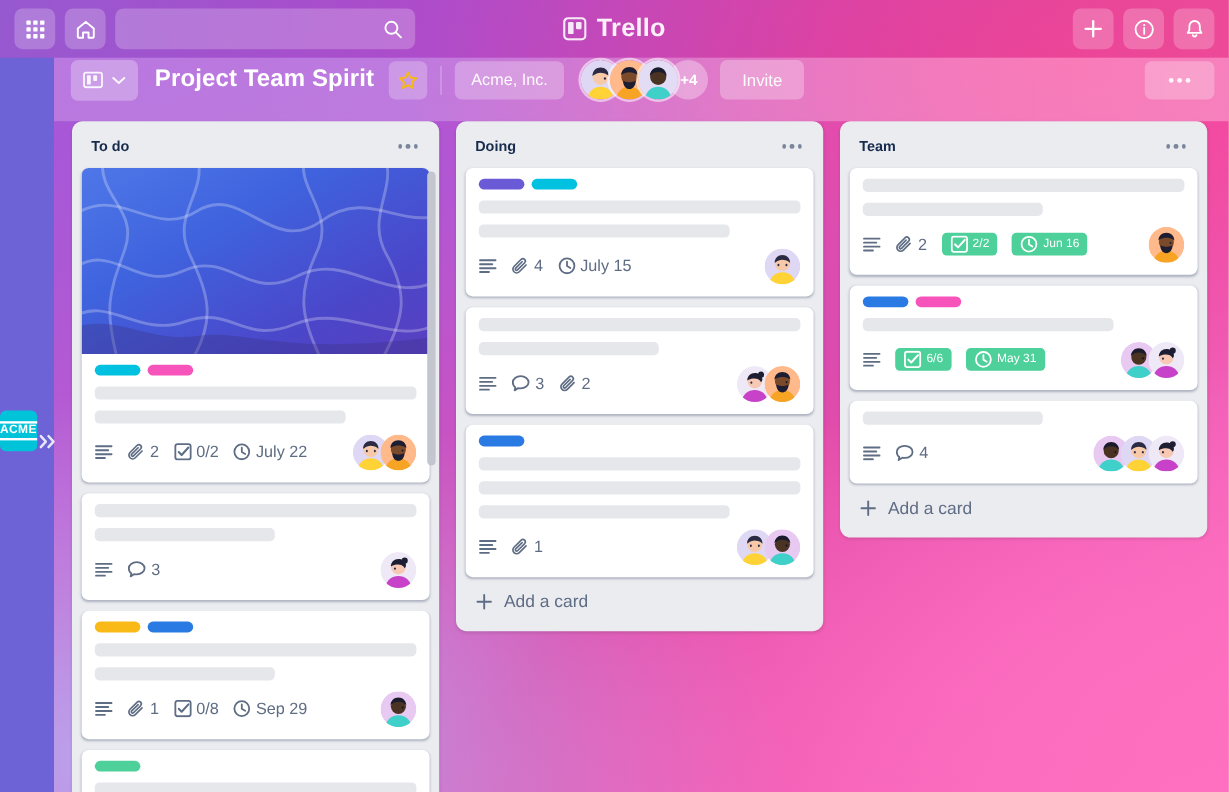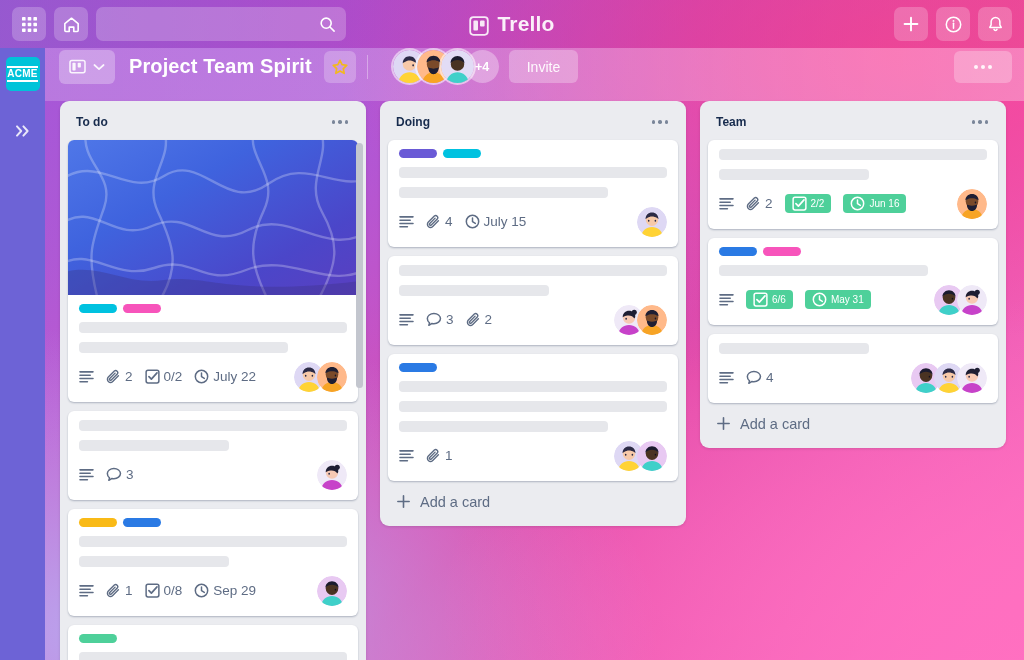--- a/index.html
+++ b/index.html
@@ -50,39 +50,39 @@
     position: relative;
   }
   .search-box input {
     flex: 1; border: 0; background: transparent; outline: none;
     color: #fff; font-size: 13px;
     font-family: "Liberation Sans", sans-serif;
   }
   .search-box input::placeholder { color: rgba(255,255,255,0.75); }
   .brand {
     position: absolute; left: 0; right: 0;
-    display: flex; align-items: flex-end; justify-content: center;
+    display: flex; align-items: center; justify-content: center;
     gap: 8px; pointer-events: none;
   }
   .brand-name {
     color: rgba(255,255,255,0.92);
     font-size: 21px; font-weight: bold; letter-spacing: .2px;
   }
   .tb-right {
     margin-left: auto; display: flex; align-items: center; gap: 8px;
   }
   .tb-right .tb-btn { margin-right: 0; }
 
   
   .sidebar {
     position: absolute; top: 48px; left: 0;
     width: 45px; height: 612px;
     background: #6d63d6;
     z-index: 20;
-    display: flex; flex-direction: column; align-items: center;
+    display: flex; flex-direction: row; align-items: center;
   }
   .acme-logo {
     width: 34px; height: 34px; margin-top: 9px;
     background: #00c3d9;
     border-radius: 5px;
     display: flex; align-items: center; justify-content: center;
     position: relative;
   }
   .acme-logo .acme-txt {
     color: #fff; font-size: 10px; font-weight: bold; letter-spacing: .3px;
@@ -351,20 +351,23 @@
     <div class="board-title">Project Team Spirit</div>
 
     <div class="star-btn">
       <svg width="18" height="18" viewBox="0 0 20 20">
         <path d="M10 2.6l2.3 4.8 5.2.7-3.8 3.7.9 5.2-4.6-2.5-4.6 2.5.9-5.2-3.8-3.7 5.2-.7z" fill="none" stroke="#f2b81e" stroke-width="1.9" stroke-linejoin="round"></path>
       </svg>
     </div>
 
     <div class="vdiv"></div>
 
+    <div class="org-chip">
+      <span>Acme, Inc.</span>
+    </div>
 
     <div class="members">
       <div class="av">
         <svg viewBox="0 0 40 40">
           <circle cx="20" cy="20" r="20" fill="#ded8f4"></circle>
           <path d="M6 40c1.8-8.6 7.2-13 14-13s12.2 4.4 14 13z" fill="#ffd335"></path>
           <circle cx="20" cy="17" r="8.2" fill="#f7c9a8"></circle>
           <path d="M11.8 16.2c0-5.2 3.6-8.6 8.2-8.6s8.2 3.4 8.2 8.6c0 0-2.8-3.4-8.6-3.4-3.6 0-7.8 3.4-7.8 3.4z" fill="#2b2a45"></path>
           <ellipse cx="24.4" cy="18.6" rx="1.1" ry="1.3" fill="#2b2a45"></ellipse>
         </svg>

